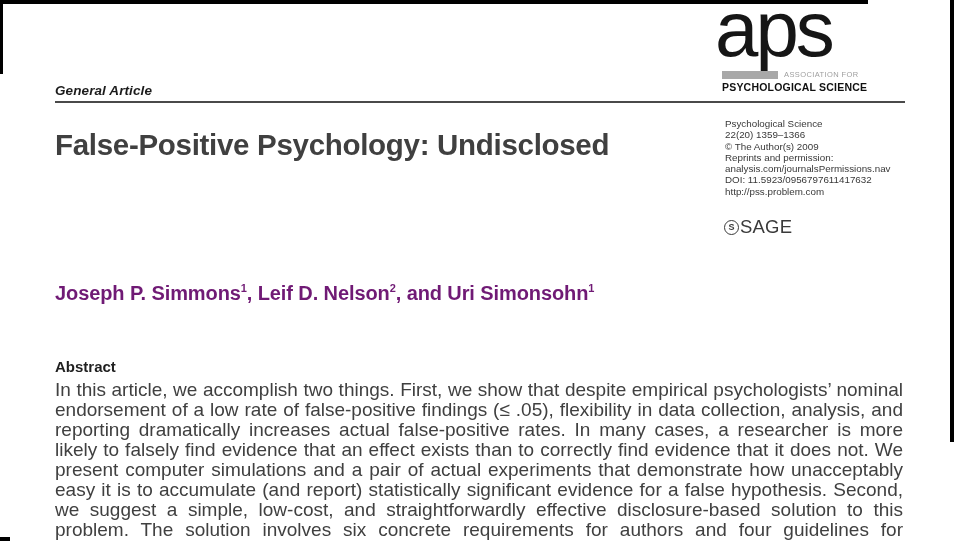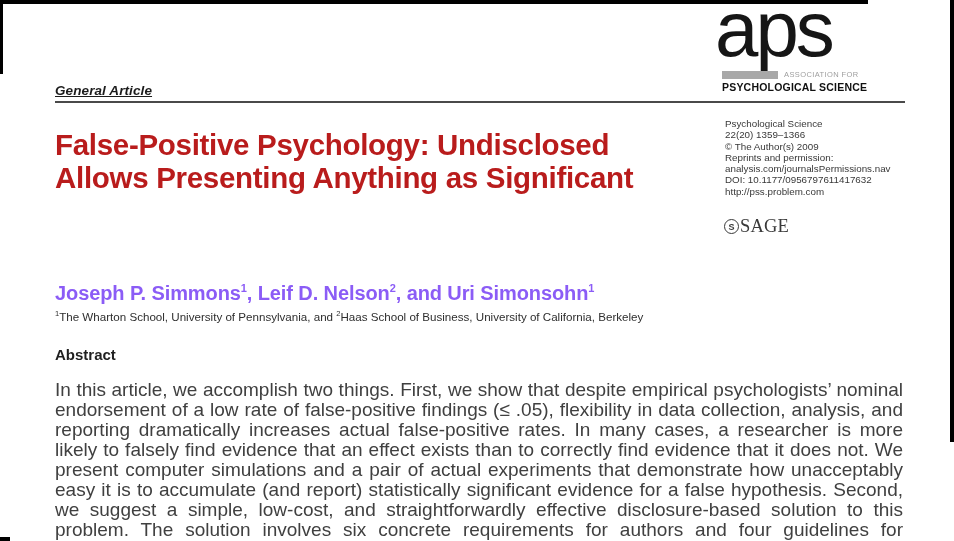--- a/index.html
+++ b/index.html
@@ -16,21 +16,21 @@
   .art { position:absolute; background:#000; }
   .art-top    { left:0;   top:0;     width:868px; height:4px;  }
   .art-left   { left:0;   top:0;     width:3px;   height:74px; }
   .art-right  { left:950px; top:0;   width:4px;   height:442px;}
   .art-bottom { left:0;   top:537px; width:10px;  height:4px;  }
 
   
   .category-label {
     position:absolute; left:55px; top:83px;
     font-style:italic; font-weight:700; font-size:13.5px;
-    color:#1c1c1c; letter-spacing:0.1px;text-decoration:underline;
+    color:#1c1c1c; letter-spacing:0.1px;
   }
   .header-rule {
     position:absolute; left:55px; top:101px;
     width:850px; height:2px; background:#4a4a4a;
   }
 
   
   .aps-wordmark {
     position:absolute; left:715px; top:-10px;
     font-size:78px; line-height:1; font-weight:400;
@@ -56,42 +56,42 @@
   }
   .sage-logo {
     position:absolute; left:724px; top:216px;
     display:flex; align-items:center; color:#3a3a3a;
   }
   .sage-circle {
     display:inline-flex; align-items:center; justify-content:center;
     width:15px; height:15px; border:1.7px solid #3a3a3a; border-radius:50%;
     font-size:9px; font-weight:700; margin-right:1px;
   }
-  .sage-text { font-size:18.5px; font-weight:400; letter-spacing:0.2px;font-family:Liberation Serif, serif; }
+  .sage-text { font-size:18.5px; font-weight:400; letter-spacing:0.2px; }
 
   
   .article-title {
     position:absolute; left:55px; top:128px;
     font-size:29.5px; line-height:33px; font-weight:700;
-    color:#b91c1c; letter-spacing:-0.3px;
+    color:#404040; letter-spacing:-0.3px;
   }
   .authors-line {
     position:absolute; left:55px; top:282px;
-    font-size:20px; font-weight:700; color:#8b5cf6; letter-spacing:-0.1px;
+    font-size:20px; font-weight:700; color:#701a75; letter-spacing:-0.1px;
   }
   .authors-line sup { font-size:11px; font-weight:700; }
   .affiliation-line {
     position:absolute; left:55px; top:309px;
     font-size:11.6px; color:#2e2e2e;
   }
   .affiliation-line sup { font-size:7.5px; }
 
   
   .abstract-heading {
-    position:absolute; left:55px; top:346px;
+    position:absolute; left:55px; top:358px;
     font-size:15px; font-weight:700; color:#1f1f1f;
   }
   .abstract-body {
     position:absolute; left:55px; top:380px; width:848px;
     font-size:19px; line-height:20px; text-align:justify;
     color:#404040;
   }
 </style>
 </head>
 <body>
@@ -110,34 +110,32 @@
   <div class="aps-bar"></div>
   <div class="aps-tagline1">ASSOCIATION FOR</div>
   <div class="aps-tagline2">PSYCHOLOGICAL SCIENCE</div>
 
   <div class="journal-info">
     <div>Psychological Science</div>
     <div>22(20) 1359–1366</div>
     <div>© The Author(s) 2009</div>
     <div>Reprints and permission:</div>
     <div>analysis.com/journalsPermissions.nav</div>
-    <div>DOI: 10.1177/0956797611417632</div>
+    <div>DOI: 11.5923/0956797611417632</div>
     <div>http://pss.problem.com</div>
   </div>
 
   <div class="sage-logo">
     <span class="sage-circle">S</span>
     <span class="sage-text">SAGE</span>
   </div>
 
   <div class="article-title">
     <div>False-Positive Psychology: Undisclosed</div>
-    <div>Allows Presenting Anything as Significant</div>
   </div>
 
   <div class="authors-line"><span>Joseph P. Simmons</span><sup>1</sup><span>, Leif D. Nelson</span><sup>2</sup><span>, and Uri Simonsohn</span><sup>1</sup></div>
 
-  <div class="affiliation-line"><sup>1</sup><span>The Wharton School, University of Pennsylvania, and </span><sup>2</sup><span>Haas School of Business, University of California, Berkeley</span></div>
 
   <div class="abstract-heading">Abstract</div>
   <div class="abstract-body">In this article, we accomplish two things. First, we show that despite empirical psychologists’ nominal endorsement of a low rate of false-positive findings (≤ .05), flexibility in data collection, analysis, and reporting dramatically increases actual false-positive rates. In many cases, a researcher is more likely to falsely find evidence that an effect exists than to correctly find evidence that it does not. We present computer simulations and a pair of actual experiments that demonstrate how unacceptably easy it is to accumulate (and report) statistically significant evidence for a false hypothesis. Second, we suggest a simple, low-cost, and straightforwardly effective disclosure-based solution to this problem. The solution involves six concrete requirements for authors and four guidelines for reviewers, all of which impose a minimal burden on the publication process.</div>
 
 </div>
 
 </body></html>

